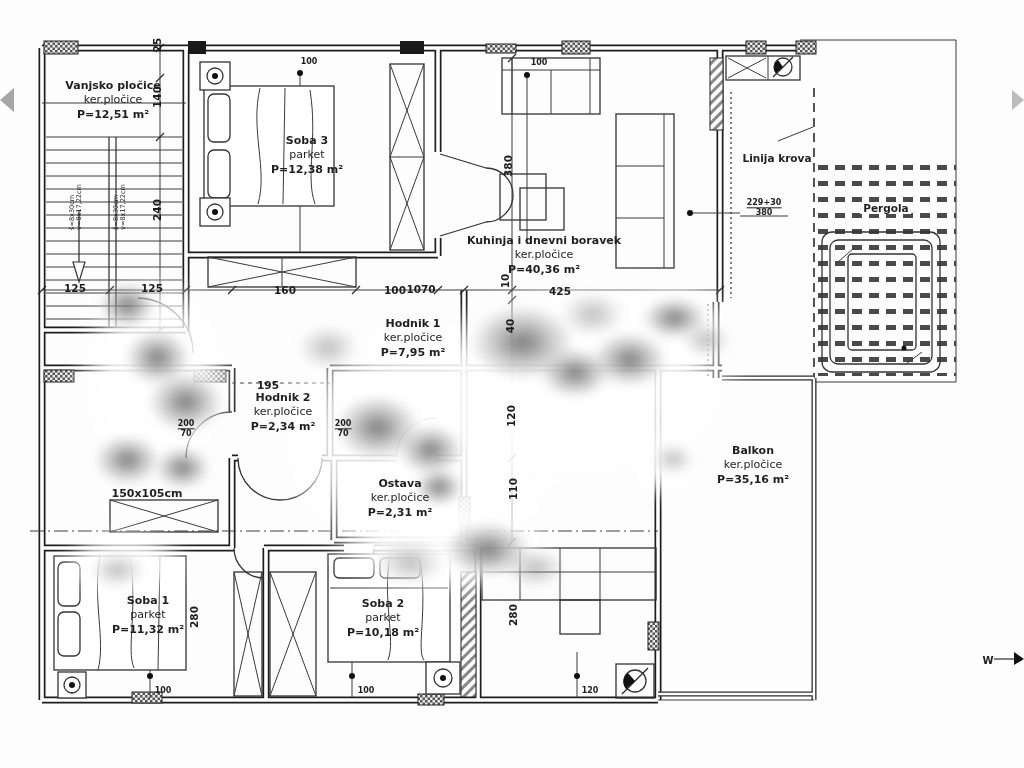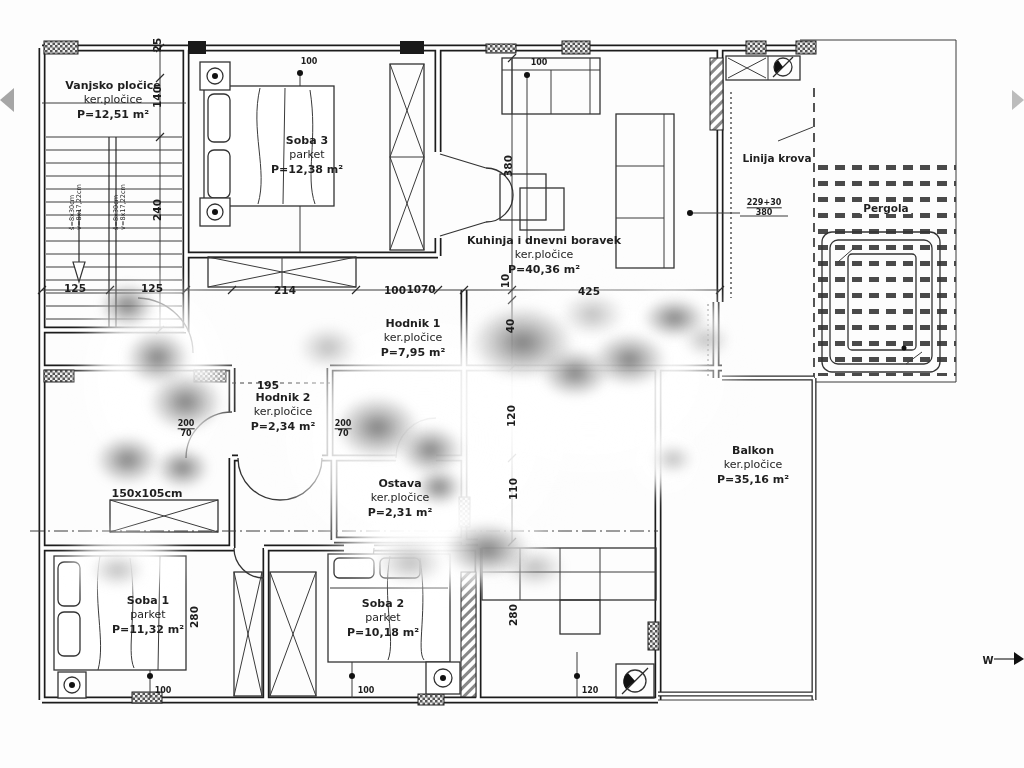--- a/index.html
+++ b/index.html
@@ -336,24 +336,24 @@
 <div class="dim stairspec" style="left:120px;top:207px">
   <span>š=8x30cm</span>
   <span>v=8x17,22cm</span>
 </div>
 
 <div class="dim rot" style="left:157px;top:45px">25</div>
 <div class="dim rot" style="left:157px;top:97px">140</div>
 <div class="dim rot" style="left:157px;top:210px">240</div>
 <div class="dim" style="left:75px;top:288px">125</div>
 <div class="dim" style="left:152px;top:288px">125</div>
-<div class="dim" style="left:285px;top:290px">214</div>
+<div class="dim" style="left:285px;top:290px">160</div>
 <div class="dim" style="left:395px;top:290px">100</div>
 <div class="dim" style="left:421px;top:289px">1070</div>
-<div class="dim" style="left:589px;top:291px">425</div>
+<div class="dim" style="left:560px;top:291px">425</div>
 <div class="dim rot" style="left:505px;top:281px">10</div>
 <div class="dim rot" style="left:508px;top:166px">380</div>
 <div class="dim rot" style="left:510px;top:326px">40</div>
 <div class="dim rot" style="left:511px;top:416px">120</div>
 <div class="dim rot" style="left:513px;top:489px">110</div>
 <div class="dim" style="left:268px;top:385px">195</div>
 <div class="dim rot" style="left:194px;top:617px">280</div>
 <div class="dim rot" style="left:513px;top:615px">280</div>
 <div class="dim tiny" style="left:309px;top:61px">100</div>
 <div class="dim tiny" style="left:539px;top:62px">100</div>

